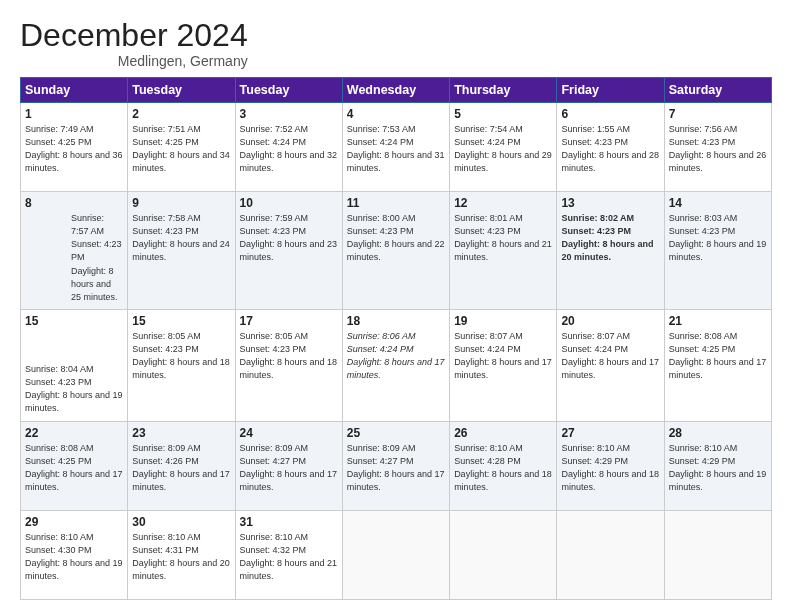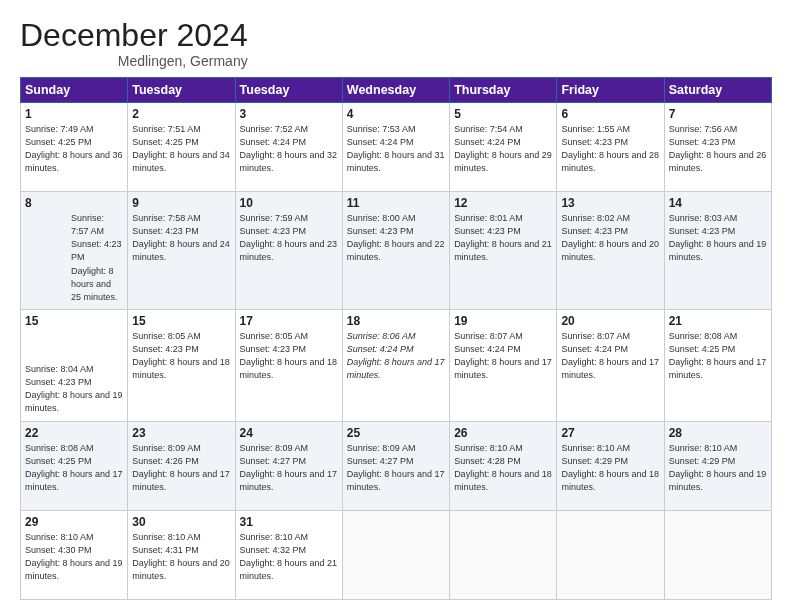--- a/index.html
+++ b/index.html
@@ -202,21 +202,21 @@
 Daylight: 8 hours and 22 minutes.</div>
           </td>
           <td>
             <span class="day-num">12</span>
             <div class="day-info" style="white-space: pre-line;">Sunrise: 8:01 AM
 Sunset: 4:23 PM
 Daylight: 8 hours and 21 minutes.</div>
           </td>
           <td>
             <span class="day-num">13</span>
-            <div class="day-info" style="white-space: pre-line;">Sunrise: 8:02 AM
+            <div class="day-info" style="white-space: pre-line; font-weight: bold;">Sunrise: 8:02 AM
 Sunset: 4:23 PM
 Daylight: 8 hours and 20 minutes.</div>
           </td>
           <td>
             <span class="day-num">14</span>
             <div class="day-info" style="white-space: pre-line;">Sunrise: 8:03 AM
 Sunset: 4:23 PM
 Daylight: 8 hours and 19 minutes.</div>
           </td>
         </tr>

